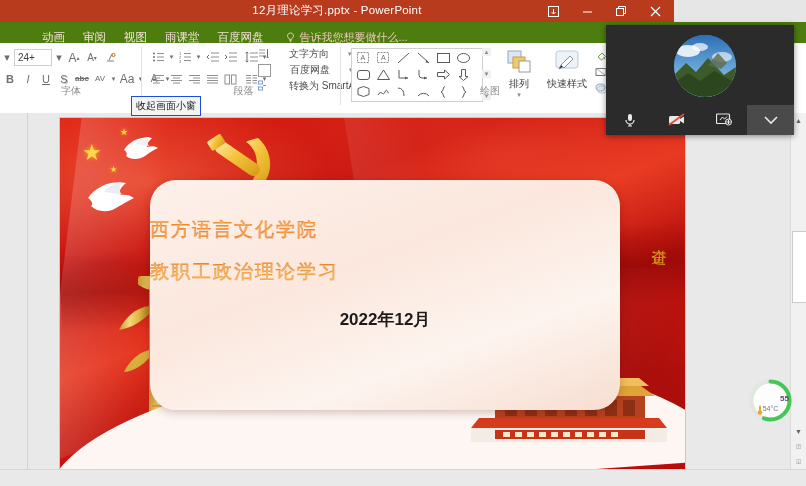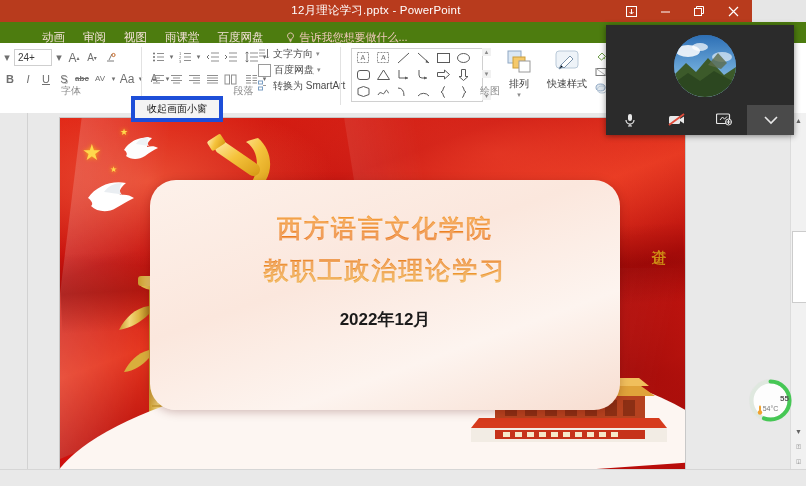--- a/index.html
+++ b/index.html
@@ -5,21 +5,21 @@
   html,body{margin:0;padding:0;}
   body{
     width:806px;height:486px;overflow:hidden;
     font-family:"Liberation Sans","DejaVu Sans",sans-serif;
     background:#e6e6e6;position:relative;
   }
   .app{position:absolute;inset:0;}
 
   
   .titlebar{
-    position:absolute;left:0;top:0;width:752px;height:22px;
+    position:absolute;left:0;top:0;width:674px;height:22px;
     background:#b83b1d;color:#fff;
   }
   .title-text{
     position:absolute;left:0;right:0;top:3px;text-align:center;
     font-size:11.5px;color:#fff;letter-spacing:.2px;
   }
   .win-btns{position:absolute;right:2px;top:0;height:22px;display:flex;align-items:center;}
   .win-btn{
     width:34px;height:22px;display:flex;align-items:center;justify-content:center;
     color:#fff;font-size:12px;line-height:1;
@@ -75,21 +75,21 @@
   .ital{font-style:italic;}
   .undr{text-decoration:underline;}
   .strk{text-decoration:line-through;font-weight:bold;}
 
   
   #grp-para{left:146px;width:195px;}
   #grp-para .r1{position:absolute;left:4px;top:6px;}
   #grp-para .r2{position:absolute;left:4px;top:28px;}
   #grp-para .side{position:absolute;left:112px;top:3px;}
   .side-item{
-    display:flex;align-items:center;gap:3px;font-size:10px;color:#4a4a4a;
+    display:flex;align-items:center;gap:19px;font-size:10px;color:#4a4a4a;
     height:16px;white-space:nowrap;
   }
   .sq{width:11px;height:11px;border:1px solid #9a9a9a;display:inline-block;}
 
   
   #grp-draw{left:345px;width:290px;}
   .shapes{
     position:absolute;left:6px;top:5px;width:128px;height:52px;
     border:1px solid #d0d0d0;background:#fff;
     display:grid;grid-template-columns:repeat(6,20px);grid-auto-rows:17px;
@@ -155,23 +155,23 @@
   .emblem{position:absolute;}
   .pillar{position:absolute;}
 
   .textcard{
     position:absolute;left:90px;top:62px;width:470px;height:230px;
     border-radius:26px;
     background:linear-gradient(160deg,#fdf1ea 0%,#fbe7dd 40%,#fdf4ef 70%,#f7ddd0 100%);
     box-shadow:0 2px 10px rgba(80,0,0,.25);
   }
   .card-title{
-    position:absolute;left:0;right:0;top:28px;text-align:center;
+    position:absolute;left:0;right:0;top:28px;text-align:left;
     font-family:"DejaVu Sans","Liberation Sans",sans-serif;
-    font-size:25px;line-height:42px;font-weight:700;letter-spacing:2px;
+    font-size:19px;line-height:42px;font-weight:700;letter-spacing:2px;
     background:linear-gradient(180deg,#f6a030 0%,#e8701c 45%,#f0b03c 100%);
     -webkit-background-clip:text;background-clip:text;color:transparent;
     text-shadow:0 1px 0 rgba(255,255,255,.25);
   }
   .card-date{
     position:absolute;left:0;right:0;top:128px;text-align:center;
     font-size:17px;color:#1b1b1b;font-weight:600;
   }
   .sweep{
     position:absolute;left:-20px;bottom:-14px;width:680px;height:120px;
@@ -221,22 +221,22 @@
     position:absolute;left:0;bottom:0;width:188px;height:30px;display:flex;
     align-items:center;
   }
   .vbtn{
     flex:1;height:30px;display:flex;align-items:center;justify-content:center;
     color:#e8e8e8;
   }
   .vbtn.collapse{background:#4a4a4a;}
   .tooltip{
     position:absolute;left:131px;top:96px;
-    background:#f4f4f4;border:4px solid #1d4ed8;color:#1a1a1a;
-    font-size:10px;padding:2px 12px;white-space:nowrap;
+    background:#f4f4f4;border:1px solid #1d4ed8;color:#1a1a1a;
+    font-size:10px;padding:2px 4px;white-space:nowrap;
   }
 
   
   .gauge{
     position:absolute;left:747px;top:377px;width:47px;height:47px;
   }
   .gauge-pct{
     position:absolute;left:0;right:0;top:11px;text-align:center;
     font-size:14px;color:#555;font-weight:600;
   }

